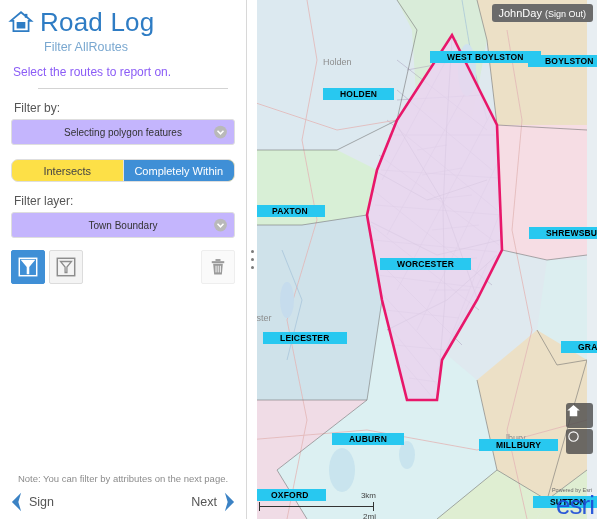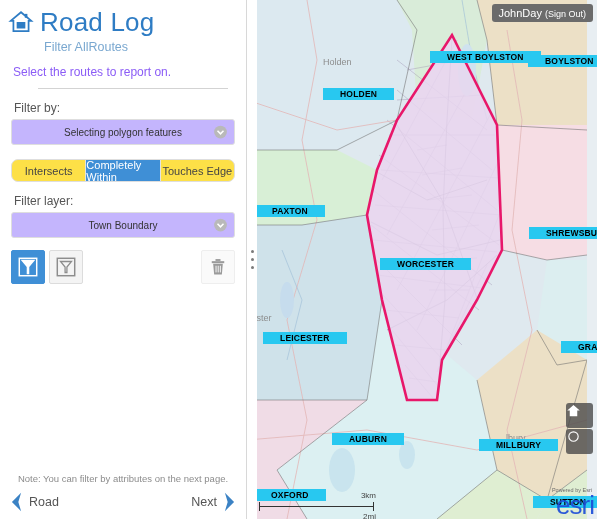--- a/index.html
+++ b/index.html
@@ -177,21 +177,20 @@
         <span>Selecting polygon features</span>
         <svg class="chev" viewBox="0 0 20 20">
           <circle cx="10" cy="10" r="8.5" fill="#b9b9b9"></circle>
           <path d="M6 8.3 L10 12.5 L14 8.3" fill="none" stroke="#ffffff" stroke-width="2"></path>
         </svg>
       </div>
 
       <div class="segmented">
         <div class="seg">Intersects</div>
         <div class="seg active">Completely Within</div>
-        <div class="seg">Touches Edge</div>
       </div>
     </div>
 
     <div class="field-label">Filter layer:</div>
     <div class="ctl-wrap">
       <div class="select">
         <span>Town Boundary</span>
         <svg class="chev" viewBox="0 0 20 20">
           <circle cx="10" cy="10" r="8.5" fill="#b9b9b9"></circle>
           <path d="M6 8.3 L10 12.5 L14 8.3" fill="none" stroke="#ffffff" stroke-width="2"></path>
@@ -225,21 +224,21 @@
       </div>
     </div>
 
     <div class="panel-footer">
       <div class="footnote">Note: You can filter by attributes on the next page.</div>
       <div class="navrow">
         <div class="nav">
           <svg width="17" height="22" viewBox="0 0 18 24">
             <path d="M14 2 L4 12 L14 22 L11 12 Z" fill="#3b82c4"></path>
           </svg>
-          <span class="nav-label">Road</span>
+          <span class="nav-label">Sign</span>
         </div>
         <div class="nav nav-next">
           <span class="nav-label">Next</span>
           <svg width="17" height="22" viewBox="0 0 18 24">
             <path d="M4 2 L14 12 L4 22 L7 12 Z" fill="#3b82c4"></path>
           </svg>
         </div>
       </div>
     </div>
   </div>

